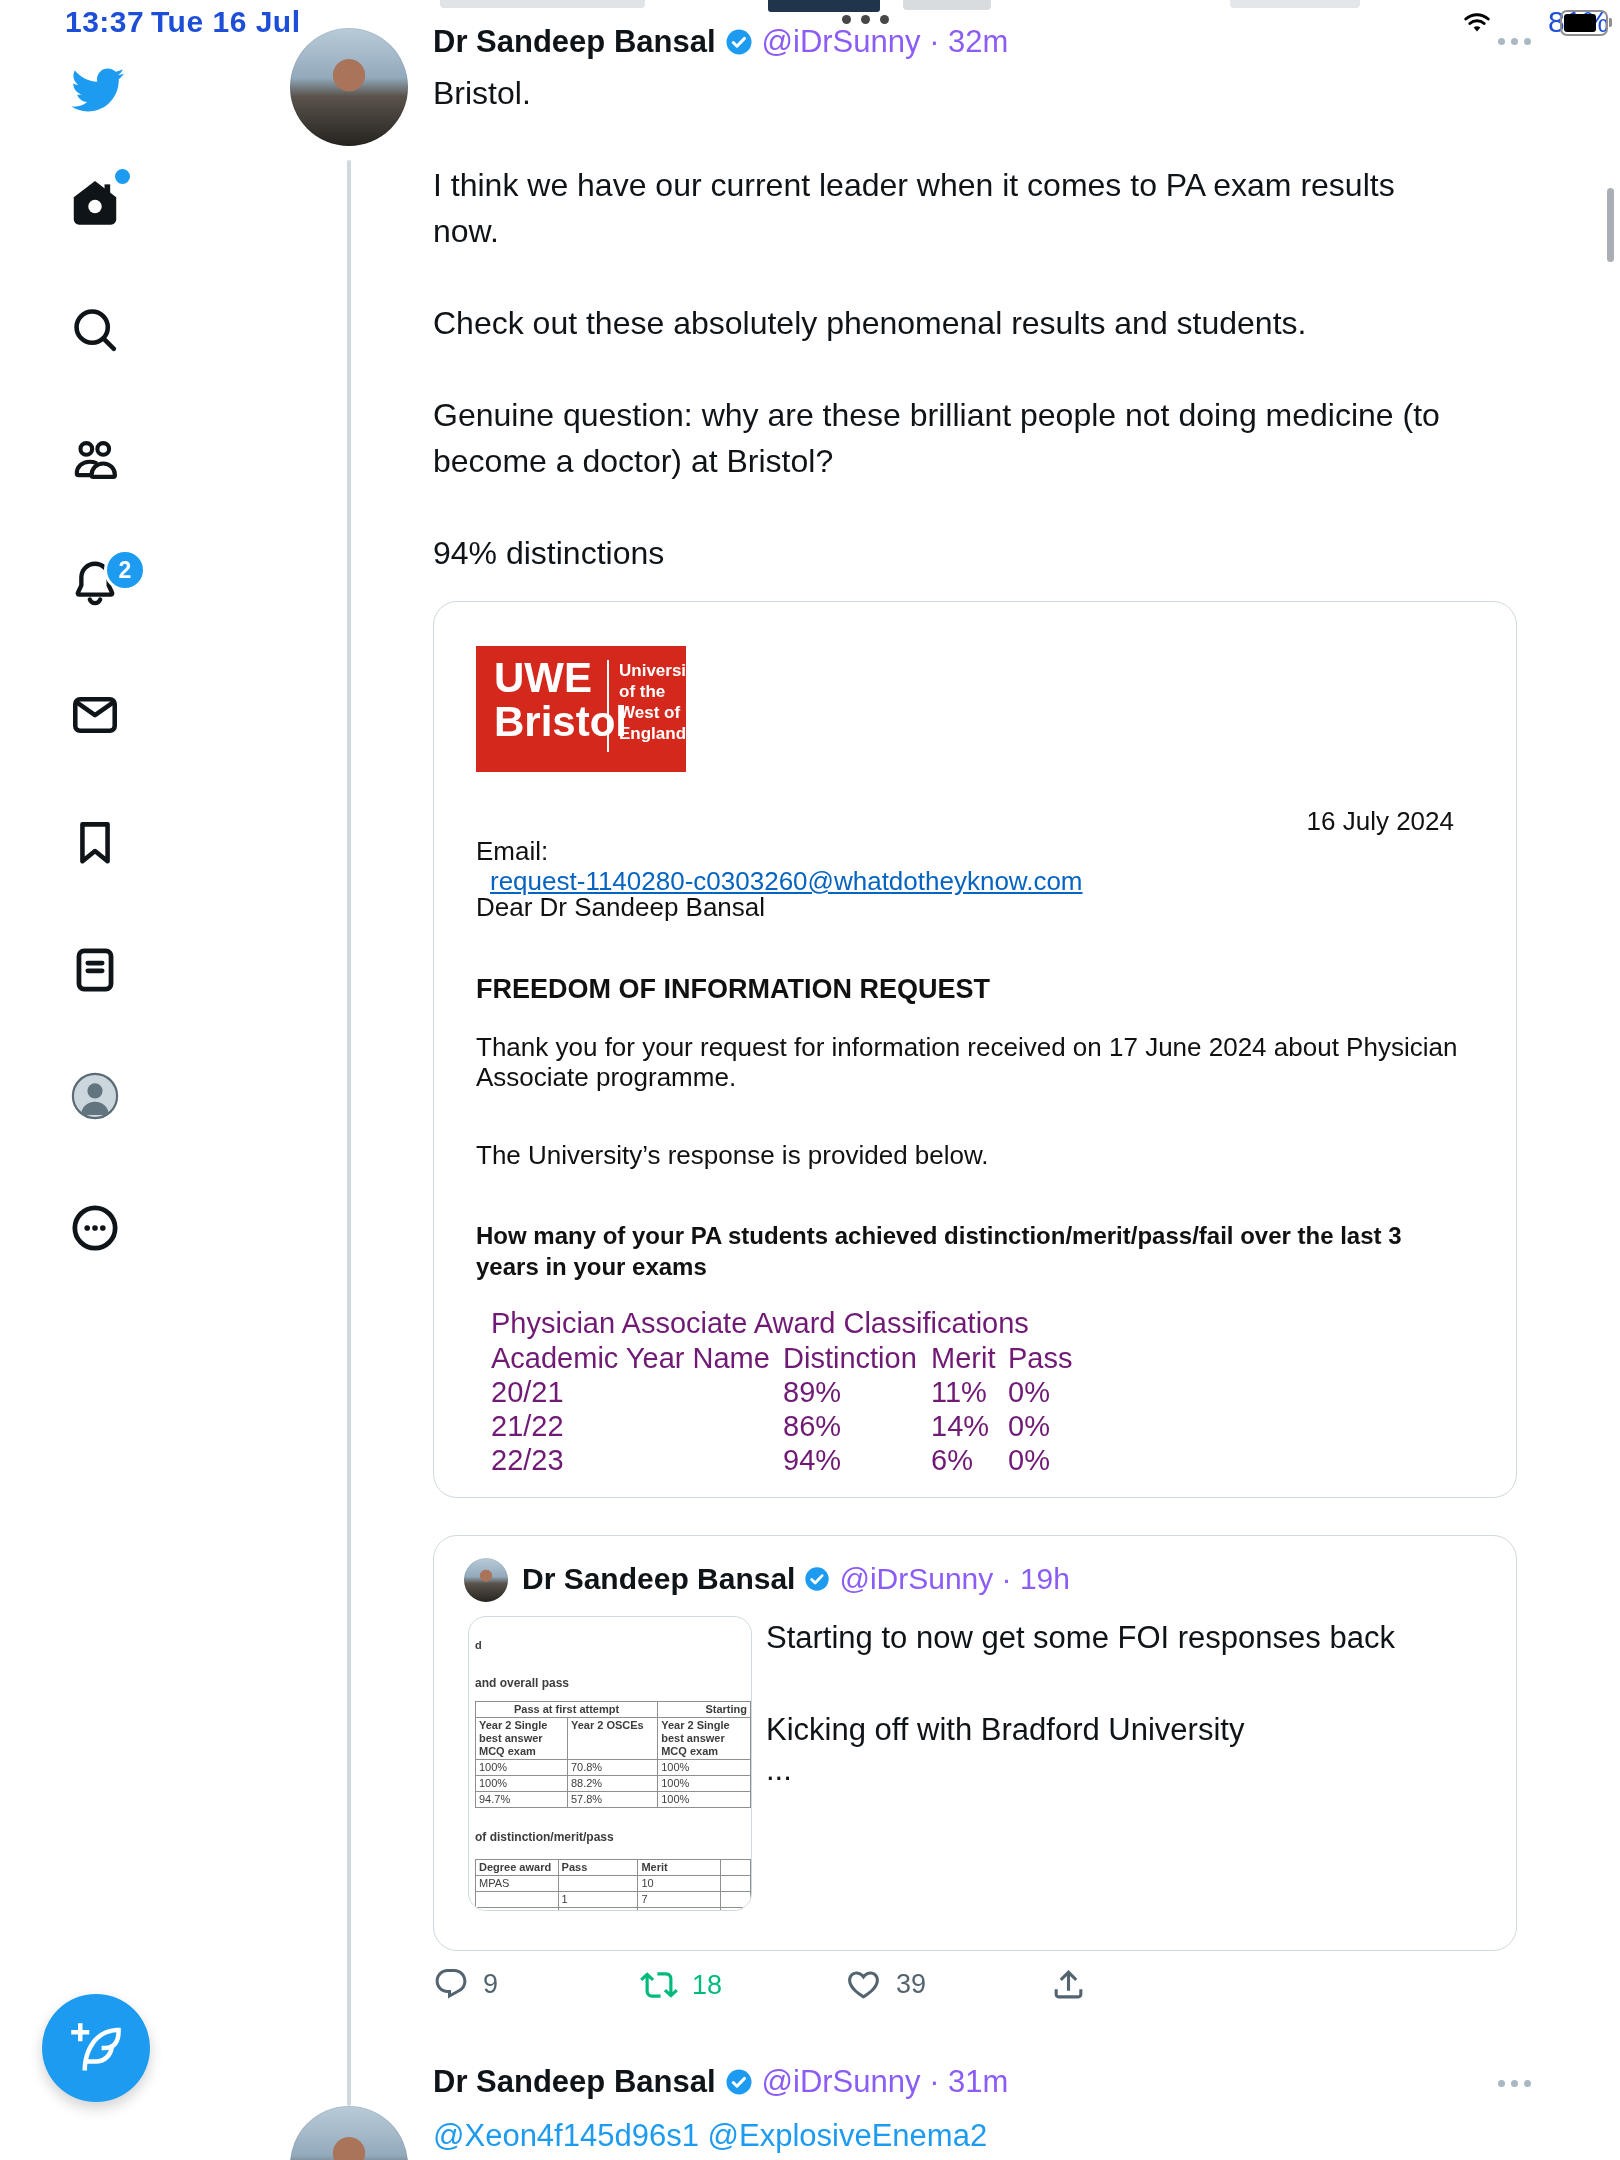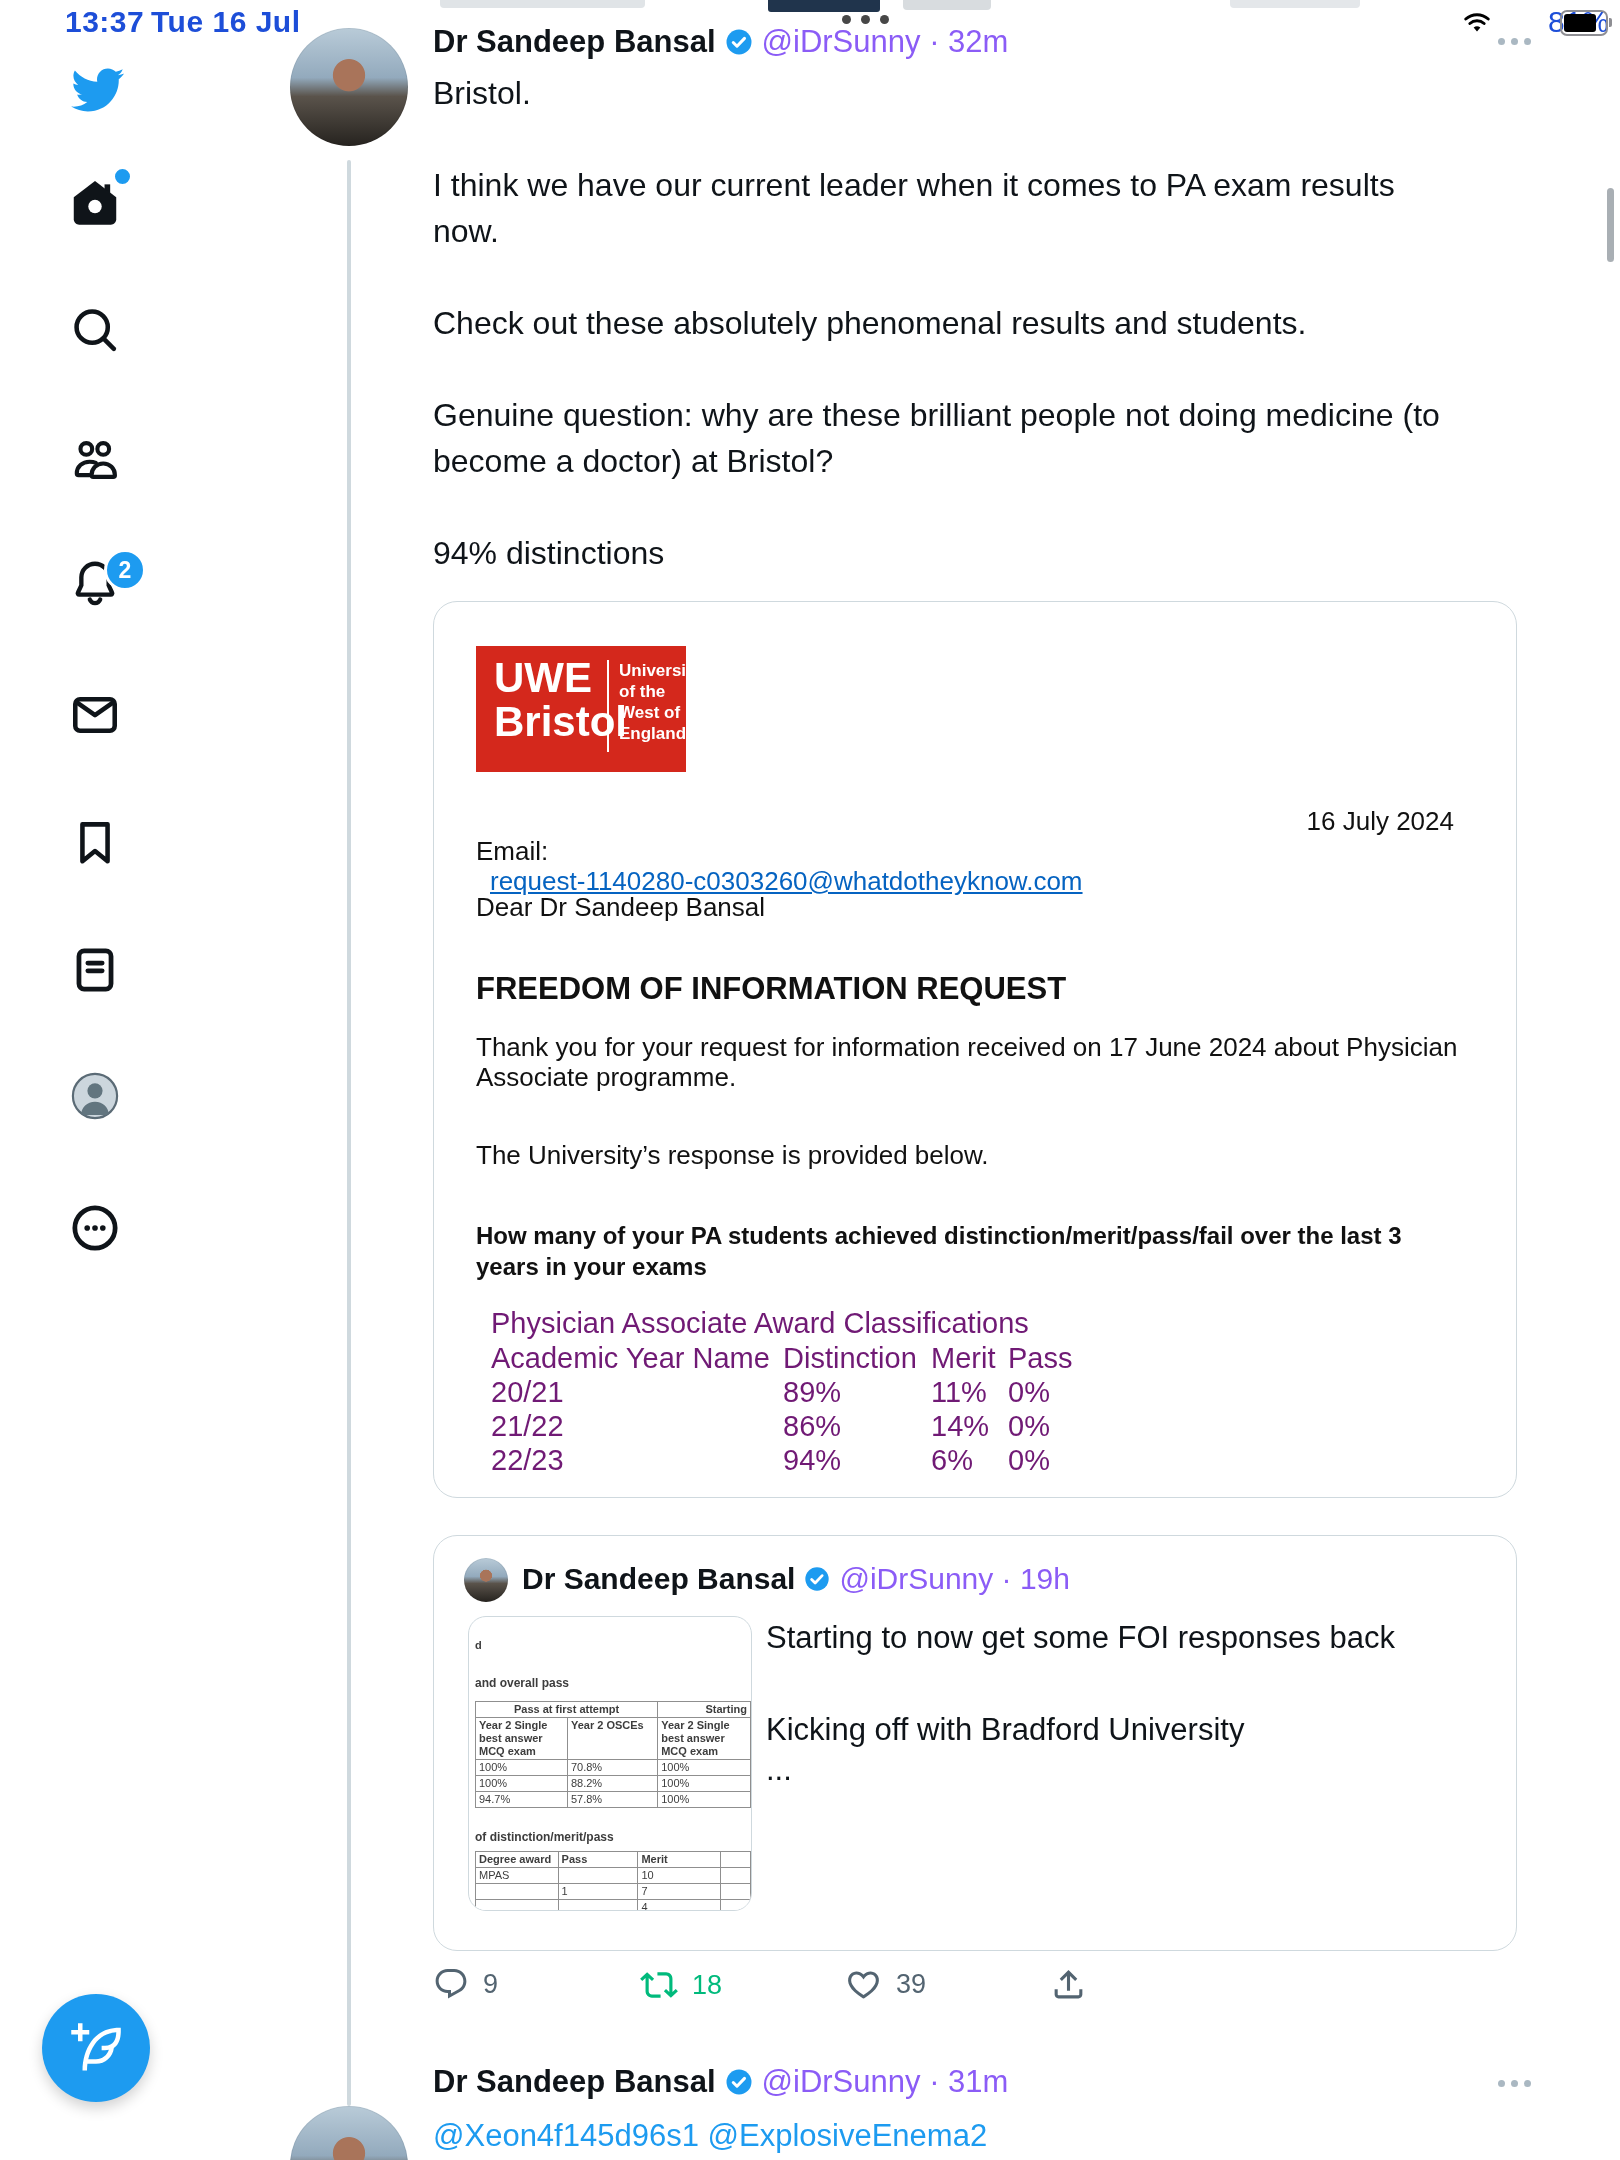--- a/index.html
+++ b/index.html
@@ -196,21 +196,21 @@
       </div>
     </div>
 
     <div class="ll" style="top:204px;">
       <span>Email:</span>
       <span class="email-link" style="margin-left:14px;">request-1140280-c0303260@whatdotheyknow.com</span>
     </div>
     <div class="ll" style="left:auto;right:62px;top:204px;">16 July 2024</div>
 
     <div class="ll" style="top:290px;">Dear Dr Sandeep Bansal</div>
-    <div class="ll" style="top:372px;font-weight:700;font-size:31px;">FREEDOM OF INFORMATION REQUEST</div>
+    <div class="ll" style="top:372px;font-weight:700;font-size:27px;">FREEDOM OF INFORMATION REQUEST</div>
     <div class="ll" style="top:430px;">Thank you for your request for information received on 17 June 2024 about Physician
 Associate programme.</div>
     <div class="ll" style="top:538px;">The University’s response is provided below.</div>
     <div class="ll" style="top:618px;font-weight:700;font-size:24px;line-height:31px;">How many of your PA students achieved distinction/merit/pass/fail over the last 3
 years in your exams</div>
 
     <div class="abs bt" style="left:57px;top:704px;">
       <div style="margin-bottom:1px;">Physician Associate Award Classifications</div>
       <div class="bt-row">
         <span class="bt-c1">Academic Year Name</span>
@@ -275,21 +275,21 @@
               <td>100%</td>
             </tr>
         <tr>
               <td>94.7%</td>
               <td>57.8%</td>
               <td>100%</td>
             </tr>
       </tbody>
         </table>
       <div class="mini mini-b" style="left:6px;top:214px;font-size:12px;">of distinction/merit/pass</div>
-      <table class="mini-table abs" style="left:6px;top:234px;">
+      <table class="mini-table abs" style="left:6px;top:242px;">
         <tbody>
             <tr>
           <td class="hb" style="width:88px;">Degree award</td>
           <td class="hb" style="width:88px;">Pass</td>
           <td class="hb" style="width:92px;">Merit</td>
           <td style="width:30px;"></td>
         </tr>
         <tr>
               <td>MPAS</td>
               <td></td>

